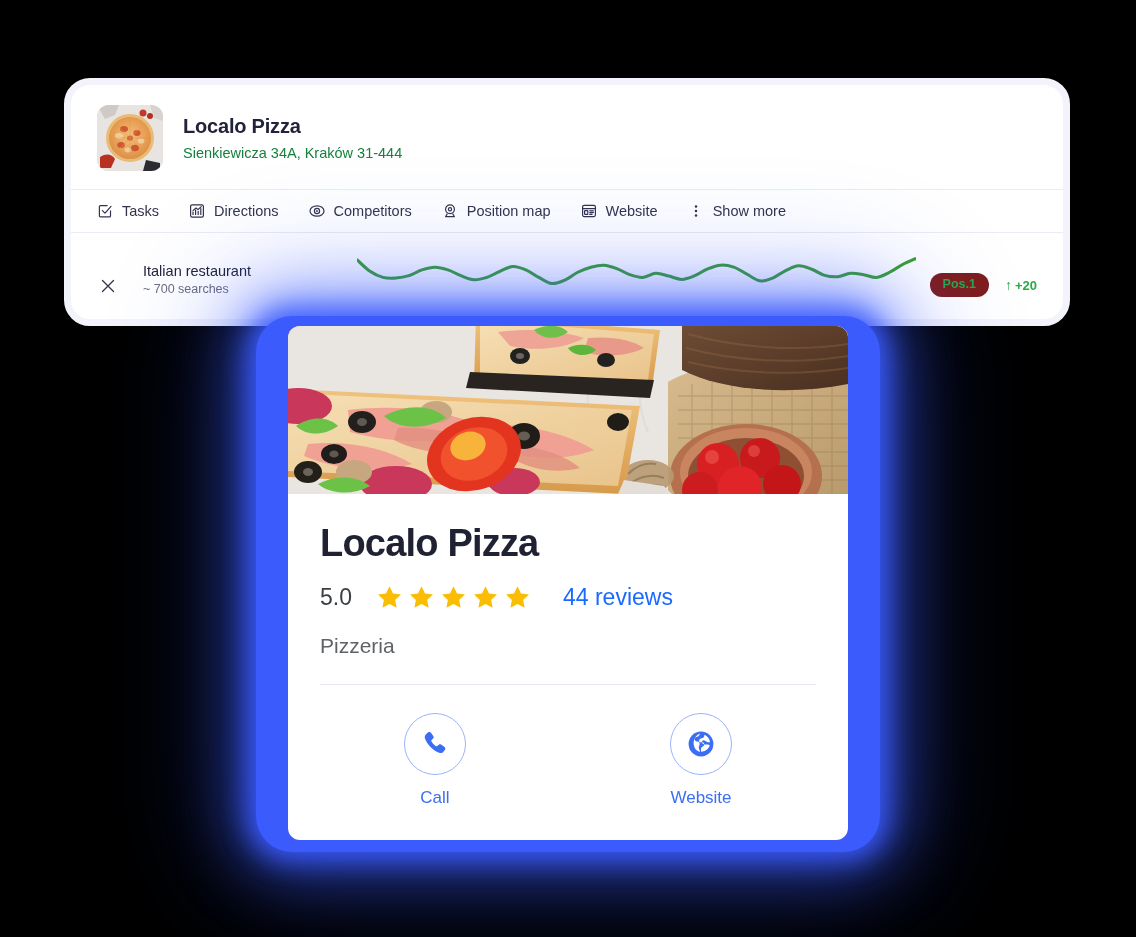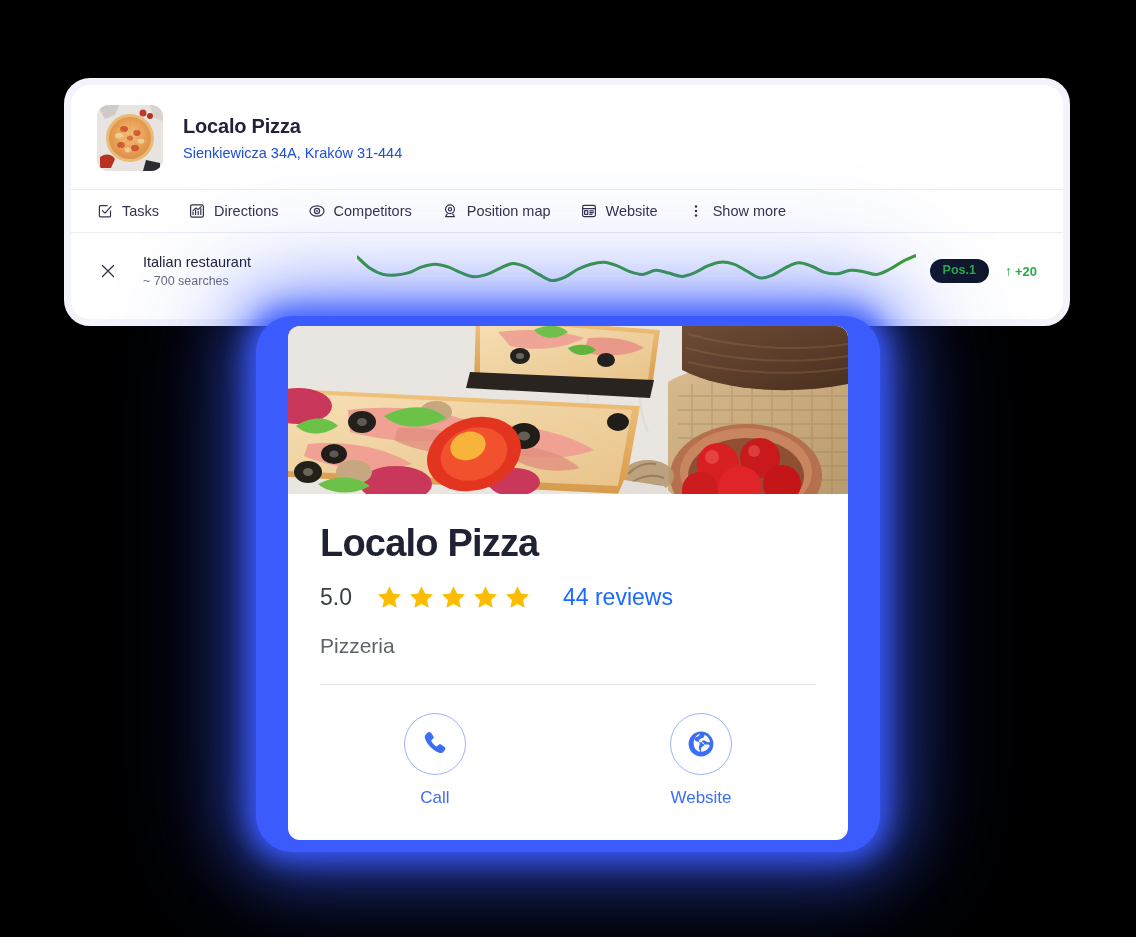--- a/index.html
+++ b/index.html
@@ -56,21 +56,21 @@
 
   #biz-name {
     font-size: 20px;
     font-weight: bold;
     color: #22223a;
     letter-spacing: -0.2px;
     line-height: 1.2;
   }
   #biz-addr {
     font-size: 14.5px;
-    color: #1d4ed8;
+    color: #15803d;
     margin-top: 7px;
     line-height: 1.2;
   }
 
   
   #dash-tabs {
     display: flex;
     align-items: center;
     padding: 13px 26px 13px 26px;
     border-bottom: 1px solid #eceaf3;
@@ -90,21 +90,21 @@
     width: 16px; height: 16px;
     display: inline-block;
     flex: 0 0 auto;
     color: #33334d;
   }
   .tab-item .tab-ico svg { display:block; width:16px; height:16px; }
 
   
   #keyword-row {
     display: flex;
-    align-items: center;
+    align-items: flex-end;
     padding: 12px 20px 12px 26px;
     height: 76px;
   }
   #kw-close {
     width: 22px; height: 22px;
     flex: 0 0 auto;
     color: #33334d;
     cursor: pointer;
     display:flex; align-items:center; justify-content:center;
   }
@@ -133,21 +133,21 @@
   #kw-chart svg { display:block; width: 100%; height: 46px; }
 
   #kw-stats {
     display: flex;
     align-items: center;
     gap: 16px;
     flex: 0 0 auto;
     padding-right: 6px;
   }
   #pos-badge {
-    background: #0f172a;
+    background: #7f1d1d;
     color: #2aa84a;
     font-size: 12.5px;
     font-weight: bold;
     border-radius: 14px;
     padding: 5px 13px;
     line-height: 1.1;
   }
   #delta {
     color: #2aa84a;
     font-size: 13px;

